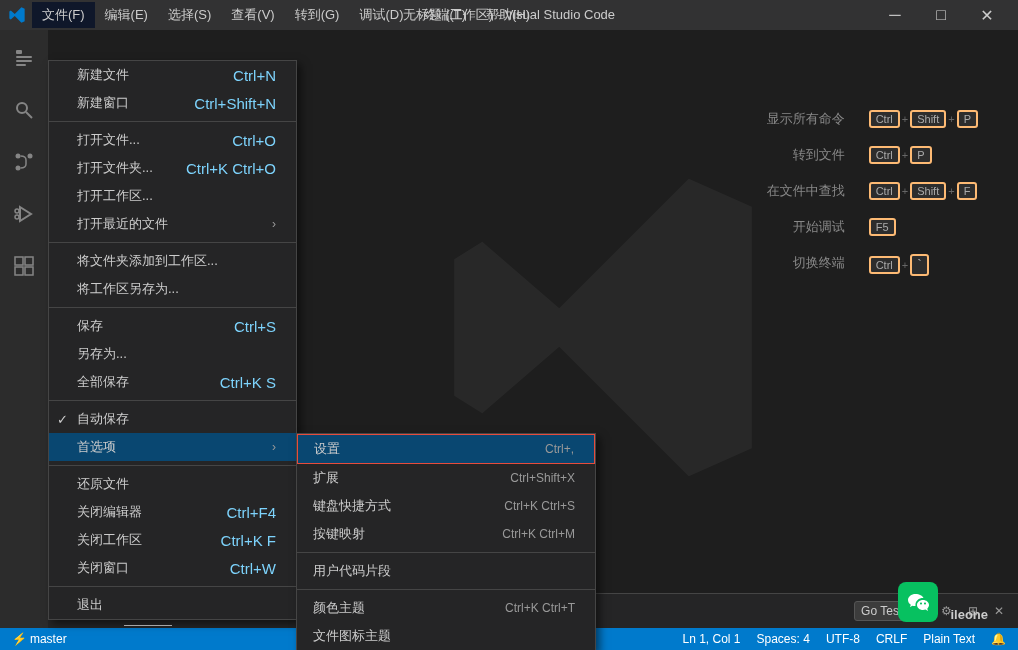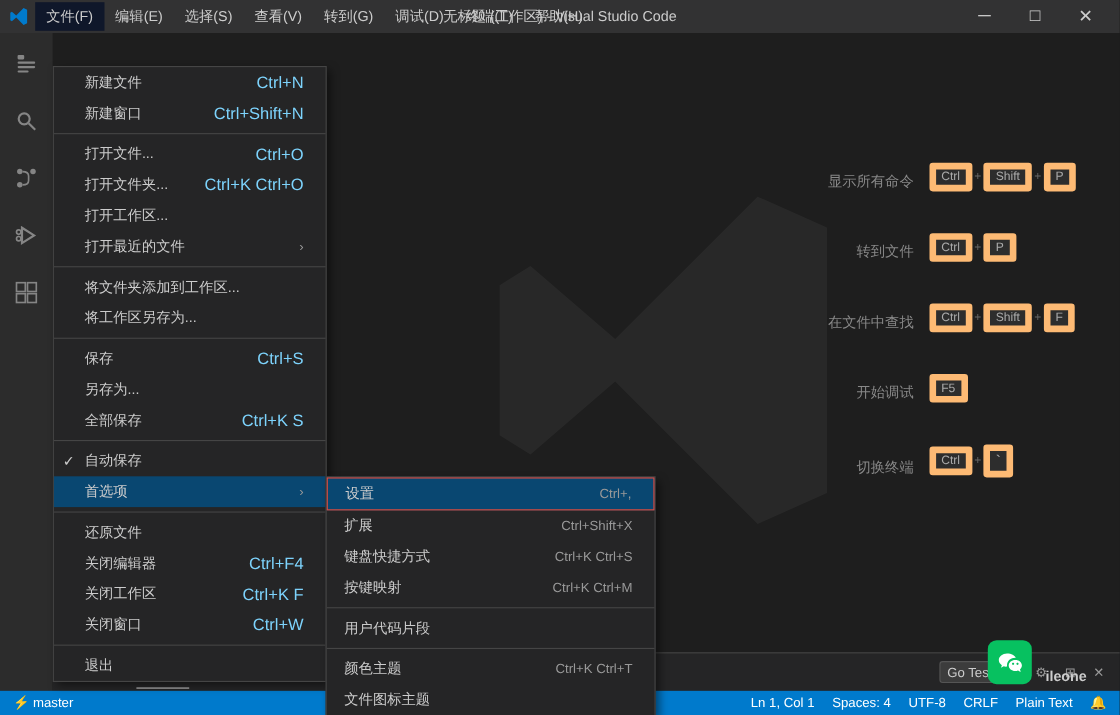--- a/index.html
+++ b/index.html
@@ -108,38 +108,37 @@
     
     .shortcuts-panel {
       position: absolute;
       right: 40px;
       top: 80px;
       color: #666;
       font-size: 13px;
     }
     .shortcut-row {
       display: flex;
-      align-items: flex-end;
-      gap: 14px;
+      align-items: flex-start;
+      gap: 24px;
       margin-bottom: 18px;
-      margin-top: 38px;
     }
     .shortcut-label {
       color: #888;
       min-width: 80px;
       text-align: right;
     }
     .shortcut-key {
       display: inline-flex;
       align-items: center;
       gap: 2px;
     }
     .key {
       background: #2d2d2d;
-      border: 6px solid #fdba74;
+      border: 2px solid #fdba74;
       border-radius: 3px;
       padding: 1px 5px;
       font-size: 11px;
       color: #aaa;
     }
     .key-sep {
       color: #666;
       font-size: 11px;
     }
 

